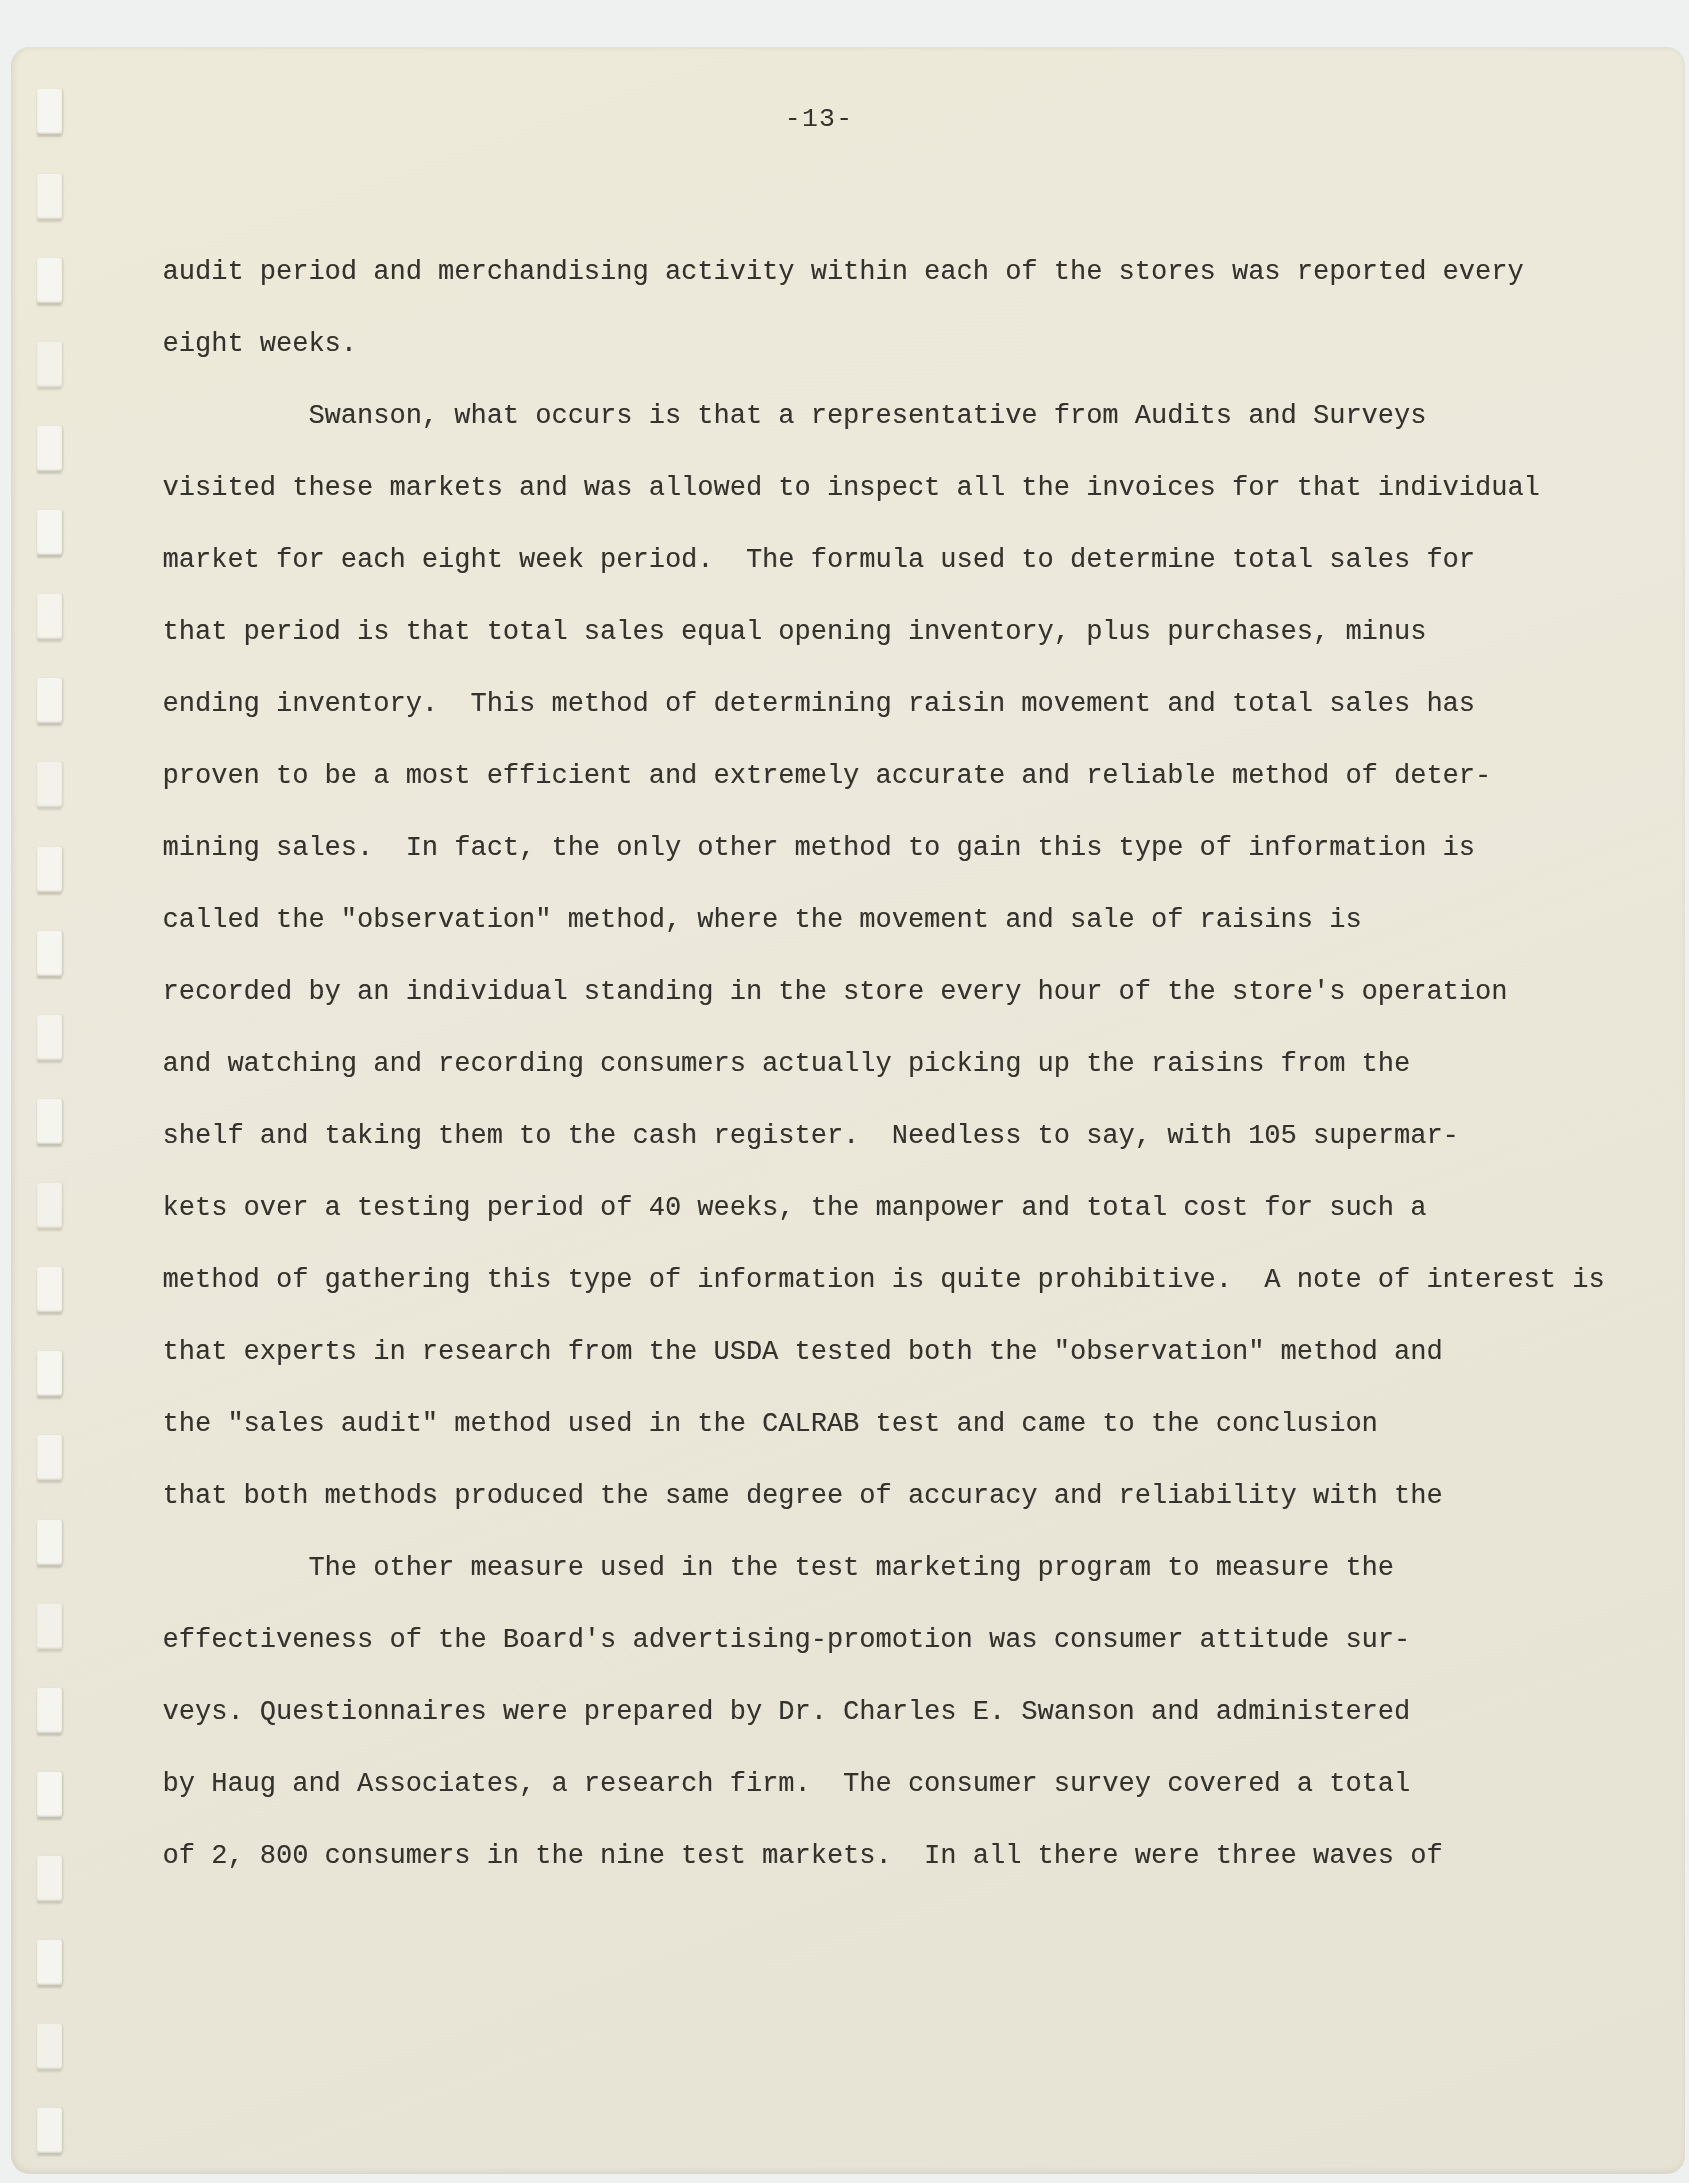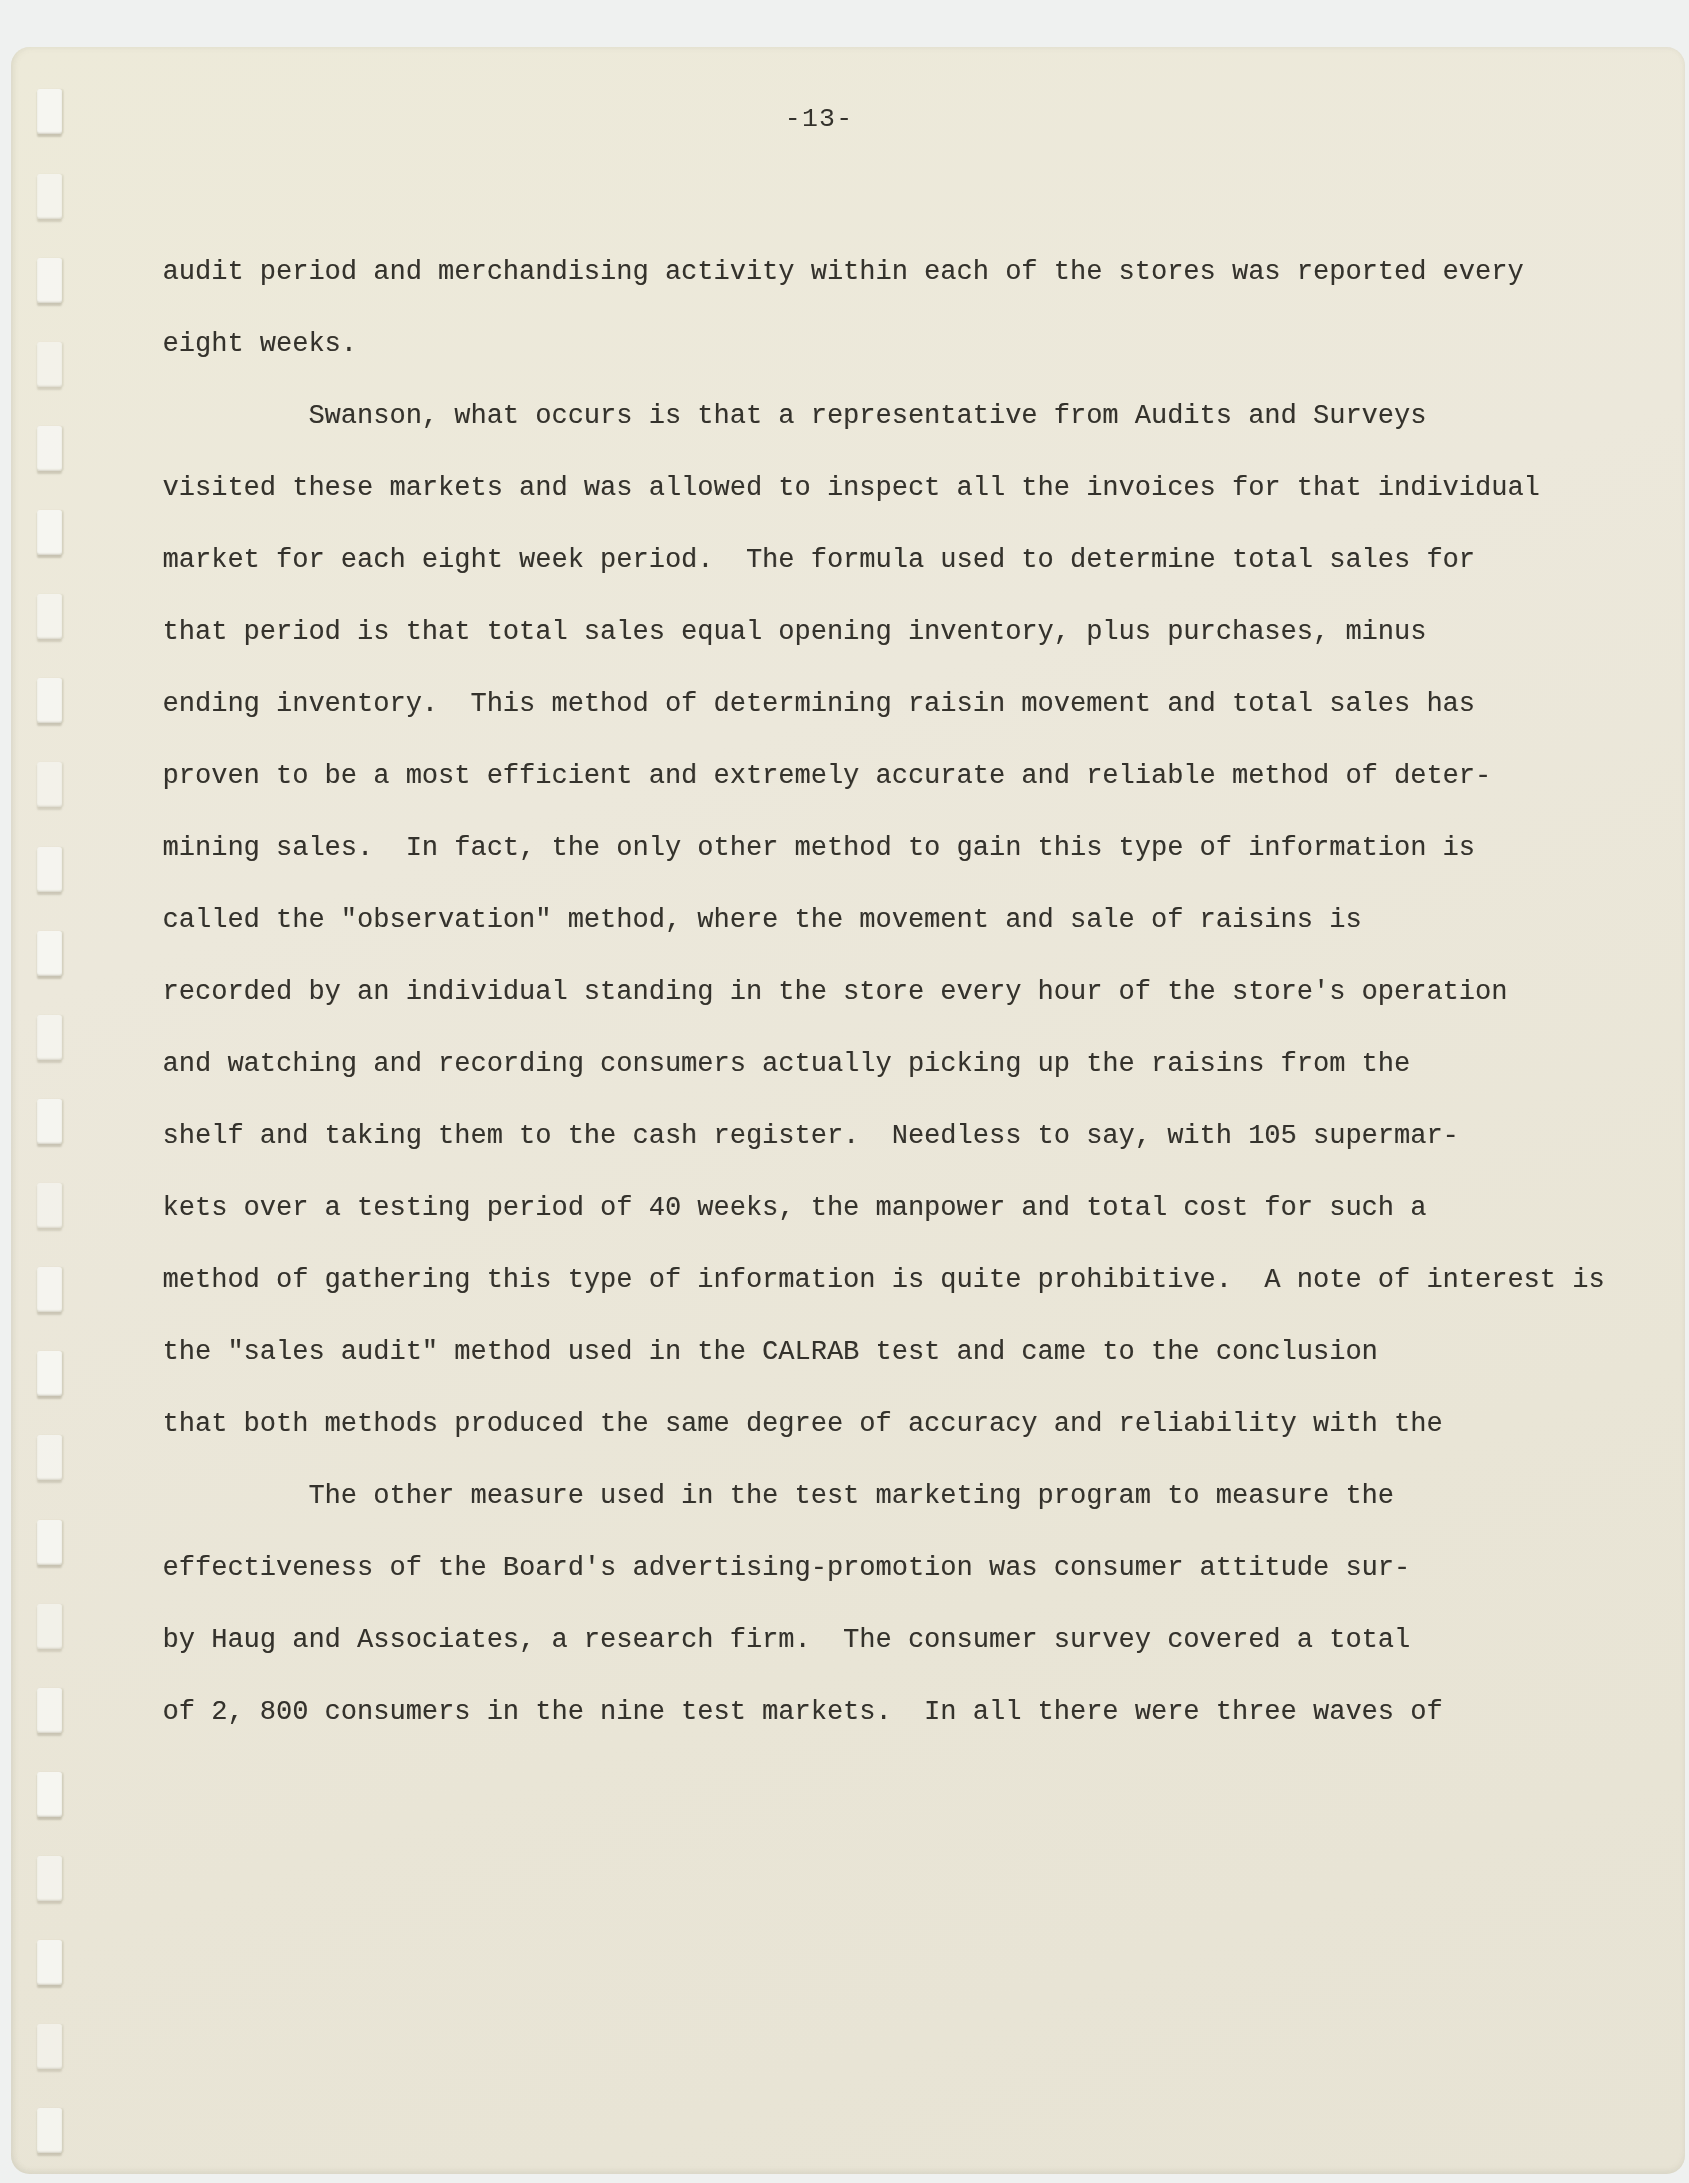--- a/index.html
+++ b/index.html
@@ -99,22 +99,24 @@
         <div class="line">that period is that total sales equal opening inventory, plus purchases, minus</div>
         <div class="line">ending inventory.  This method of determining raisin movement and total sales has</div>
         <div class="line">proven to be a most efficient and extremely accurate and reliable method of deter-</div>
         <div class="line">mining sales.  In fact, the only other method to gain this type of information is</div>
         <div class="line">called the "observation" method, where the movement and sale of raisins is</div>
         <div class="line">recorded by an individual standing in the store every hour of the store's operation</div>
         <div class="line">and watching and recording consumers actually picking up the raisins from the</div>
         <div class="line">shelf and taking them to the cash register.  Needless to say, with 105 supermar-</div>
         <div class="line">kets over a testing period of 40 weeks, the manpower and total cost for such a</div>
         <div class="line">method of gathering this type of information is quite prohibitive.  A note of interest is</div>
+        <div class="line">that experts in research from the USDA tested both the "observation" method and</div>
         <div class="line">the "sales audit" method used in the CALRAB test and came to the conclusion</div>
         <div class="line">that both methods produced the same degree of accuracy and reliability with the</div>
         <div class="line">         The other measure used in the test marketing program to measure the</div>
         <div class="line">effectiveness of the Board's advertising-promotion was consumer attitude sur-</div>
+        <div class="line">veys. Questionnaires were prepared by Dr. Charles E. Swanson and administered</div>
         <div class="line">by Haug and Associates, a research firm.  The consumer survey covered a total</div>
         <div class="line">of 2, 800 consumers in the nine test markets.  In all there were three waves of</div>
       </div>
   </div>
 </div>
 
 
 </body></html>

